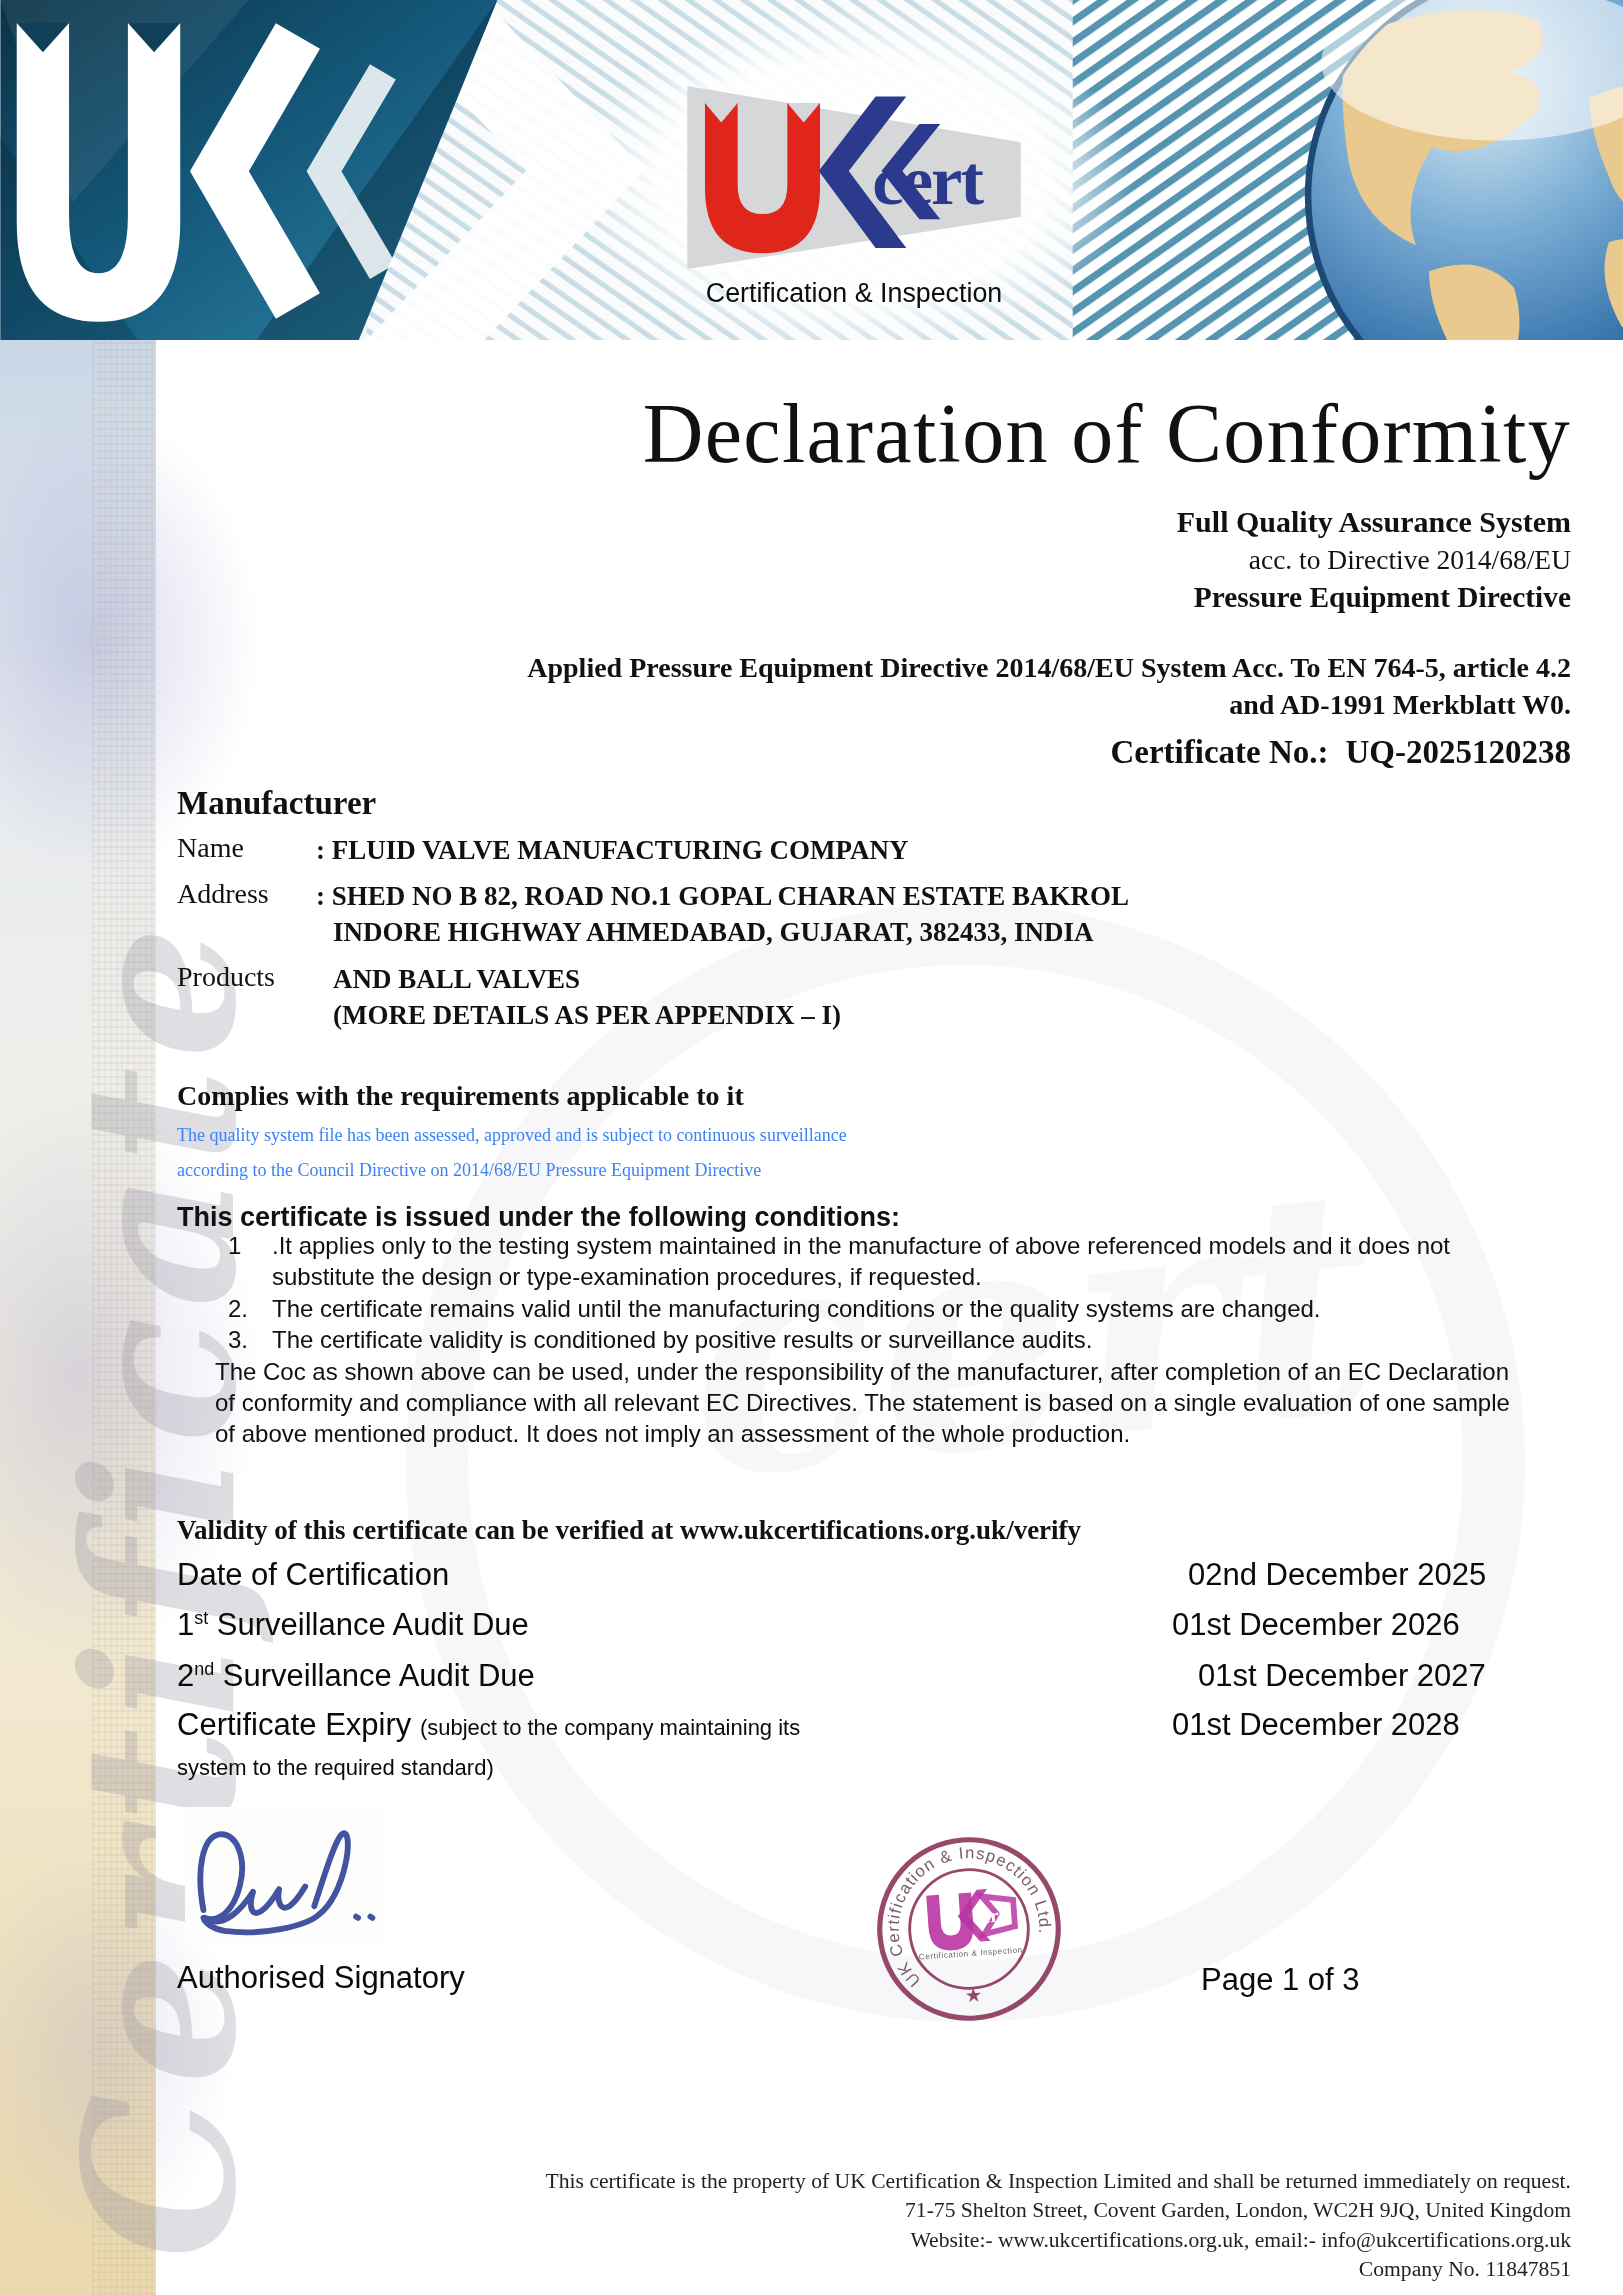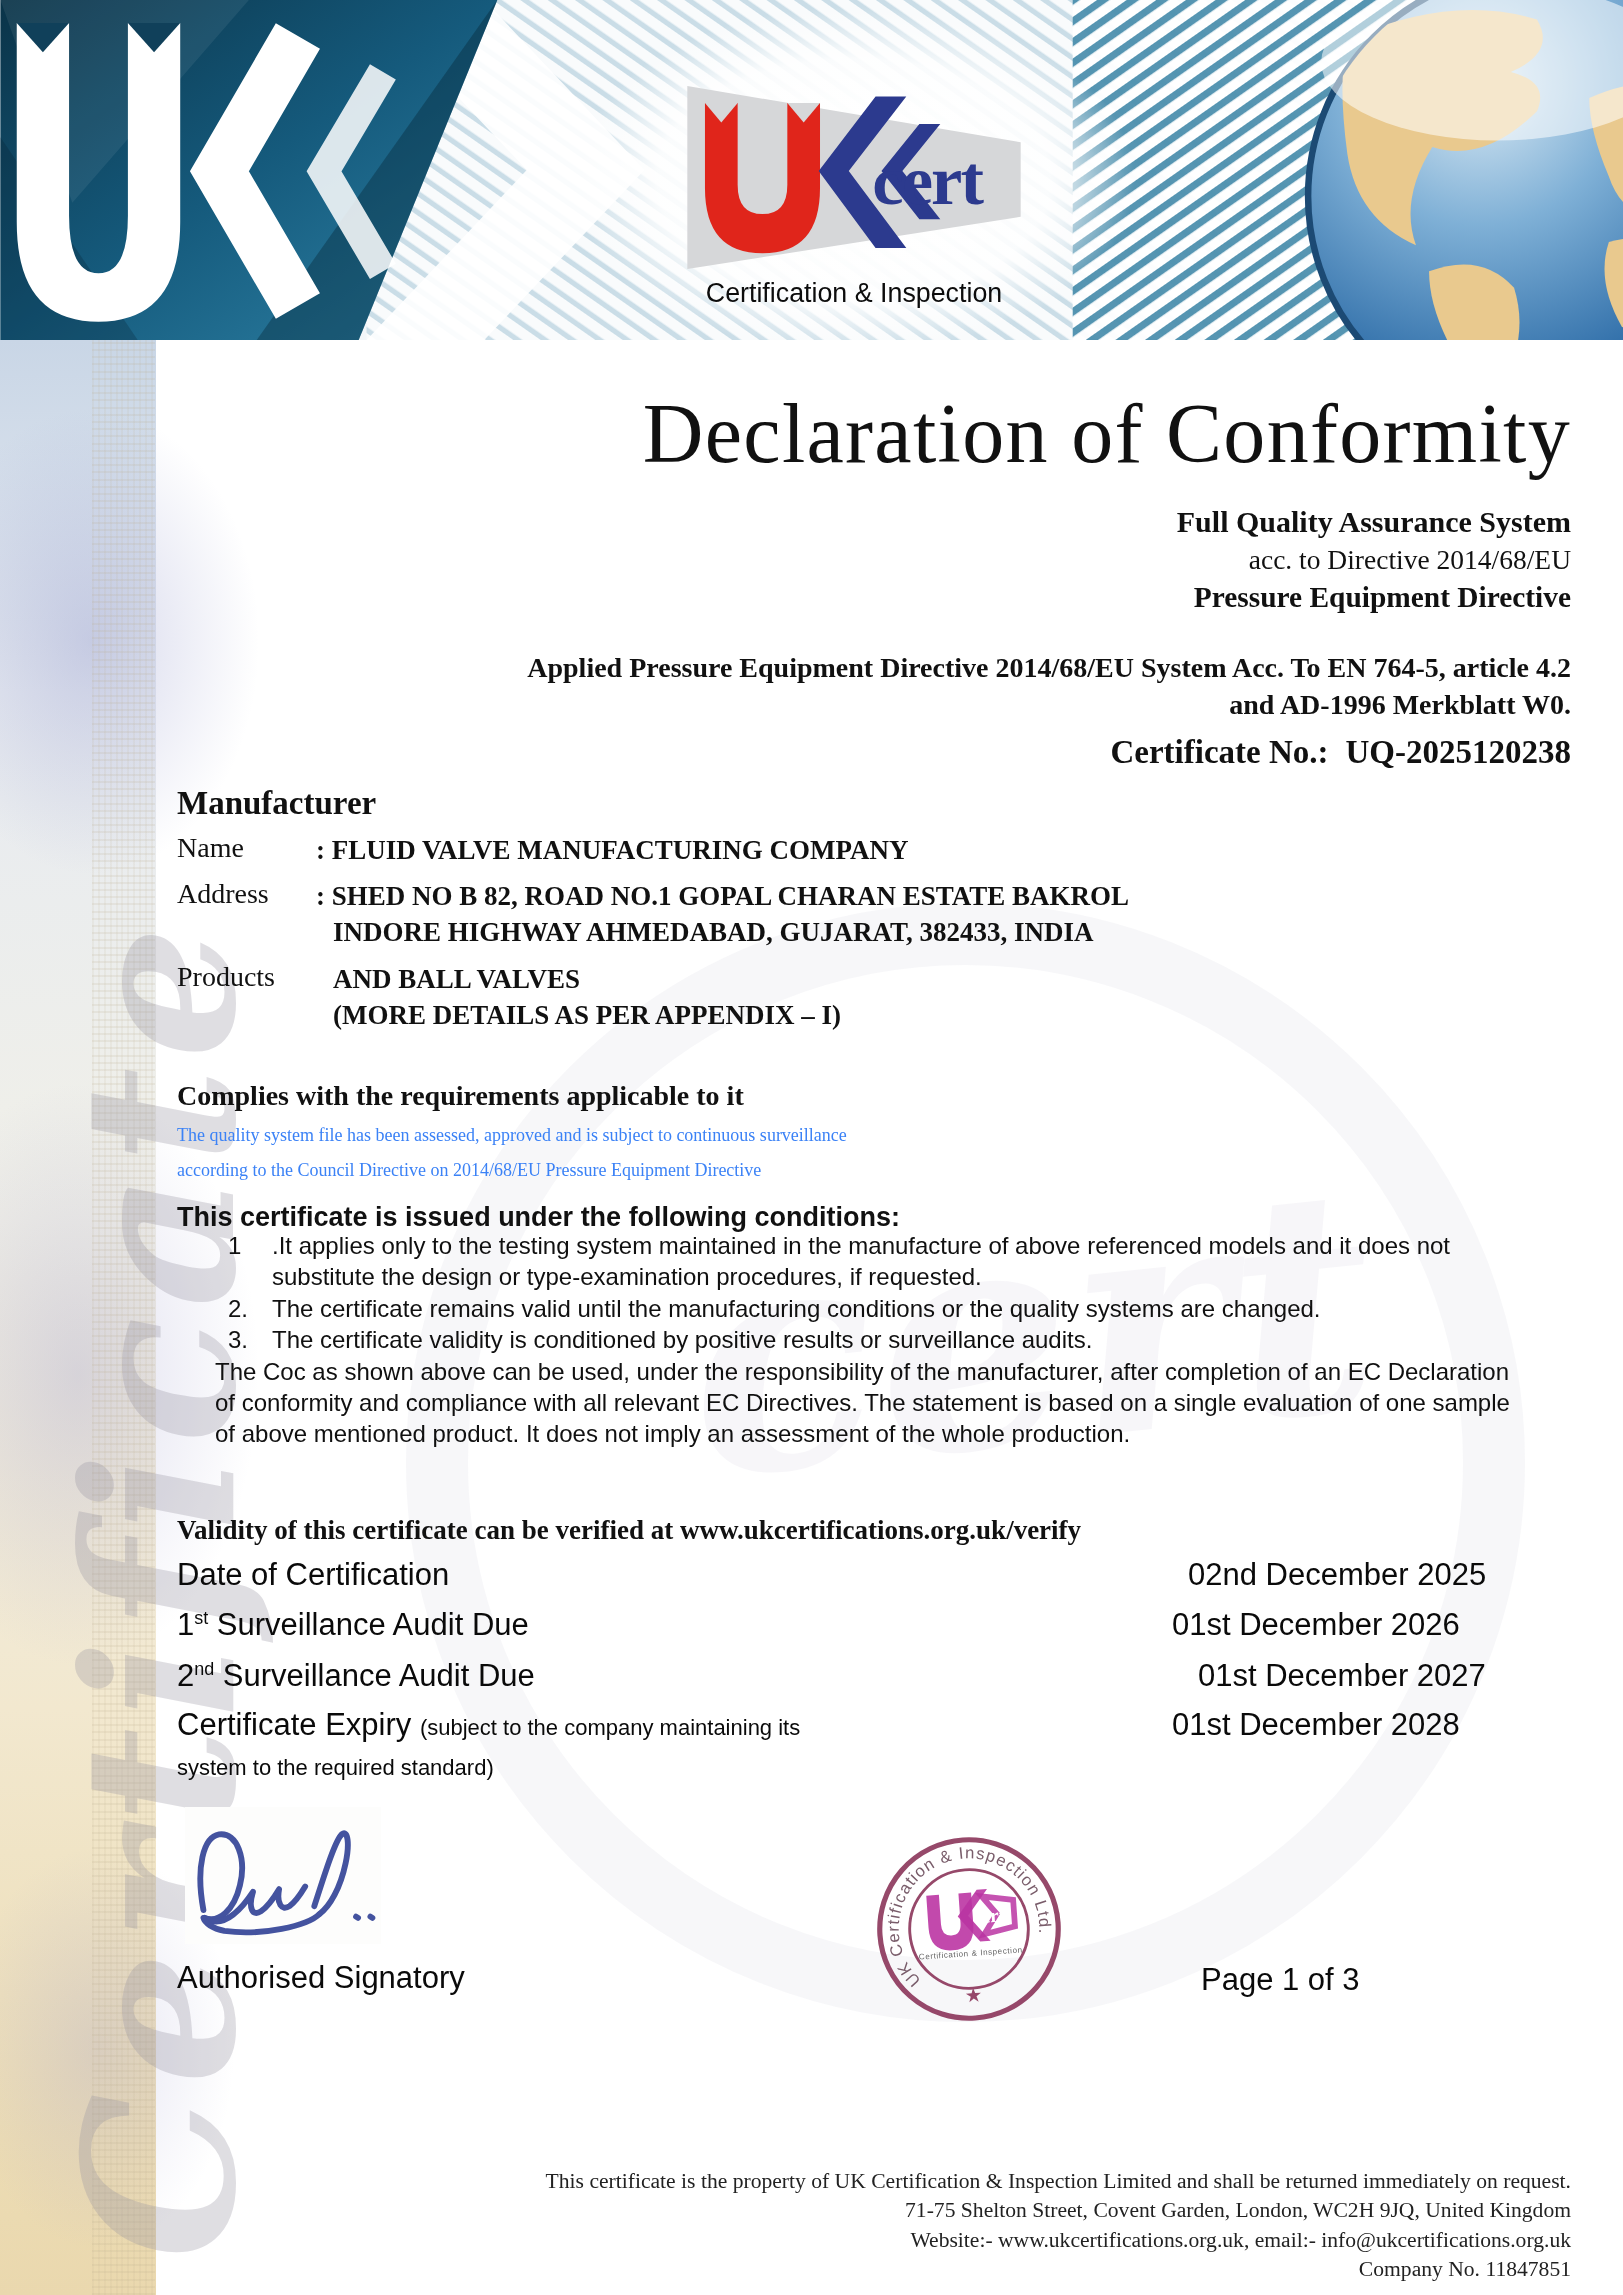--- a/index.html
+++ b/index.html
@@ -180,21 +180,21 @@
   <div id="wm-ring" class="abs"></div>
   <div id="wm-cert2" class="abs">cert</div>
 
   <div id="title" class="abs content-w center serif">Declaration of Conformity</div>
   <div id="sub1" class="abs content-w center serif b">Full Quality Assurance System</div>
   <div id="sub2" class="abs content-w center serif">acc. to Directive 2014/68/EU</div>
   <div id="sub3" class="abs content-w center serif b">Pressure Equipment Directive</div>
 
   <div id="applied" class="abs content-w center serif b">
     <div>Applied Pressure Equipment Directive 2014/68/EU System Acc. To EN 764-5, article 4.2</div>
-    <div>and AD-1996 Merkblatt W0.</div>
+    <div>and AD-1991 Merkblatt W0.</div>
   </div>
 
   <div id="certno" class="abs content-w center serif b">
     <span>Certificate No.:</span><span class="num">UQ-2025120238</span>
   </div>
 
   <div id="mfr-h" class="abs content-w serif b">Manufacturer</div>
 
   <div id="mfr-r0" class="abs content-w mfr-row">
     <div class="mfr-label serif">Name</div>

